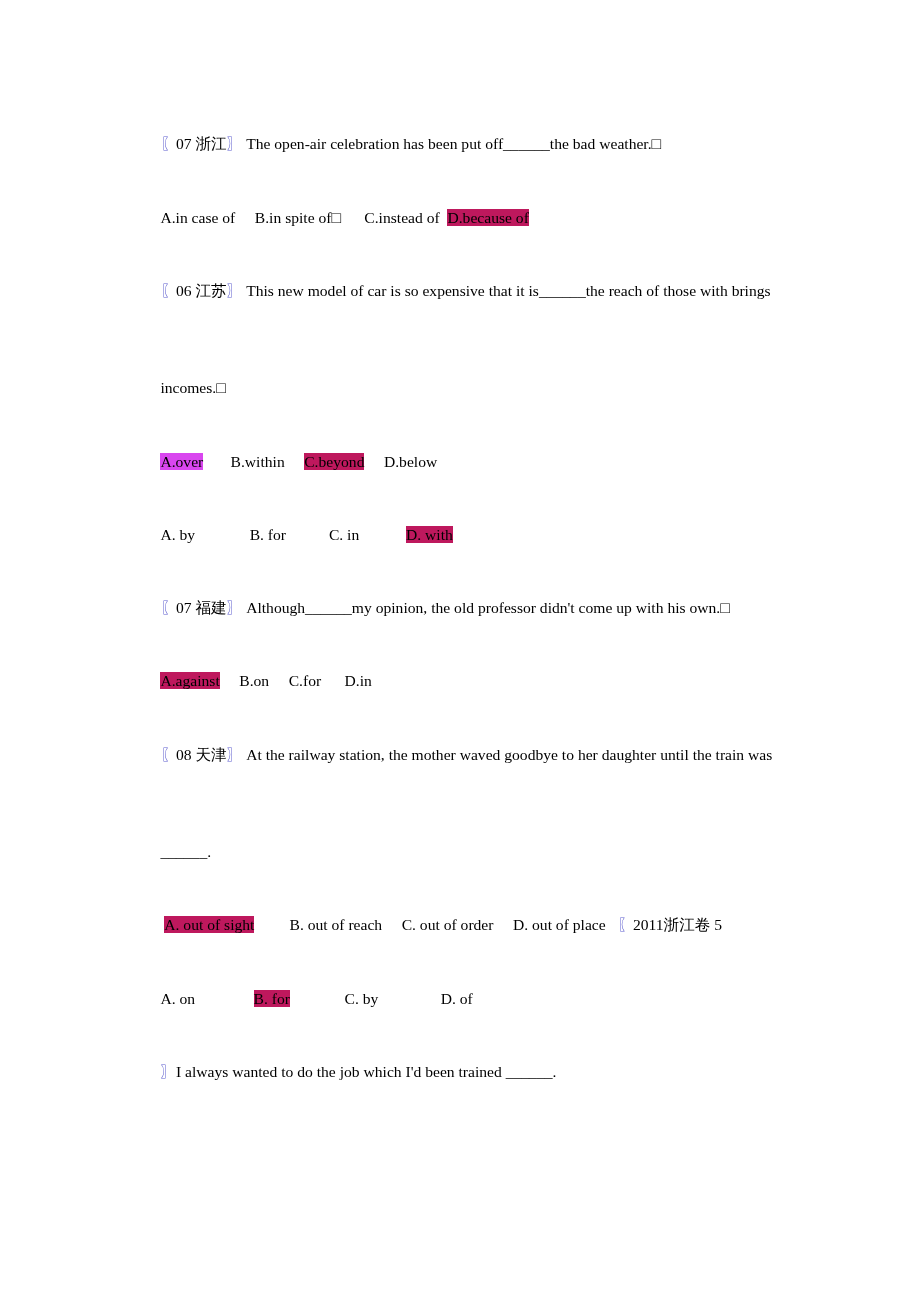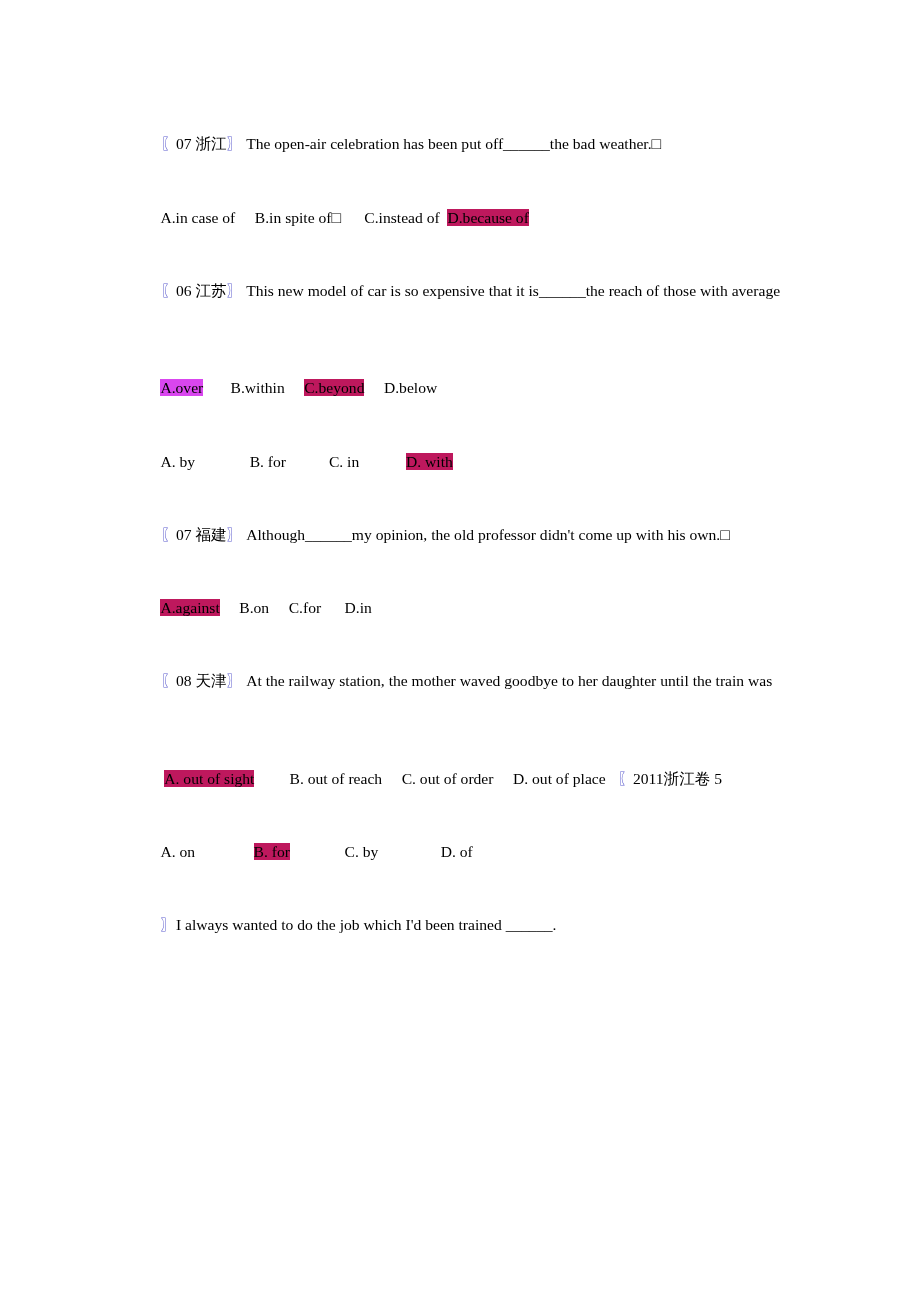--- a/index.html
+++ b/index.html
@@ -56,41 +56,47 @@
   <div id="content">
 
     <div class="ln">
       <span class="br">〖</span><span>07 浙江</span><span class="br">〗</span> <span>The open-air celebration has been put off______the bad weather.□</span>
     </div>
     <div class="ln">
       <span>A.in case of</span>&nbsp;&nbsp;&nbsp;&nbsp;&nbsp;<span>B.in spite of□</span>&nbsp;&nbsp;&nbsp;&nbsp;&nbsp;&nbsp;<span>C.instead of</span>&nbsp;&nbsp;<span class="hl-y">D.because of</span>
     </div>
 
     <div class="ln just">
-      <span class="br">〖</span><span>06 江苏</span><span class="br">〗</span> <span>This new model of car is so expensive that it is______the reach of those with average</span>
+      <span class="br">〖</span><span>06 江苏</span><span class="br">〗</span> <span>This new model of car is so expensive that it is______the reach of those with brings</span>
+    </div>
+    <div class="ln">
+      <span>incomes.□</span>
     </div>
     <div class="ln">
       <span class="hl-g">A.over</span>&nbsp;&nbsp;&nbsp;&nbsp;&nbsp;&nbsp;&nbsp;<span>B.within</span>&nbsp;&nbsp;&nbsp;&nbsp;&nbsp;<span class="hl-y">C.beyond</span>&nbsp;&nbsp;&nbsp;&nbsp;&nbsp;<span>D.below</span>
     </div>
 
     <div class="ln">
       <span>A. by</span>&nbsp;&nbsp;&nbsp;&nbsp;&nbsp;&nbsp;&nbsp;&nbsp;&nbsp;&nbsp;&nbsp;&nbsp;&nbsp;&nbsp;<span>B. for</span>&nbsp;&nbsp;&nbsp;&nbsp;&nbsp;&nbsp;&nbsp;&nbsp;&nbsp;&nbsp;&nbsp;<span>C. in</span>&nbsp;&nbsp;&nbsp;&nbsp;&nbsp;&nbsp;&nbsp;&nbsp;&nbsp;&nbsp;&nbsp;&nbsp;<span class="hl-y">D. with</span>
     </div>
 
     <div class="ln">
       <span class="br">〖</span><span>07 福建</span><span class="br">〗</span> <span>Although______my opinion, the old professor didn't come up with his own.□</span>
     </div>
     <div class="ln">
       <span class="hl-y">A.against</span>&nbsp;&nbsp;&nbsp;&nbsp;&nbsp;<span>B.on</span>&nbsp;&nbsp;&nbsp;&nbsp;&nbsp;<span>C.for</span>&nbsp;&nbsp;&nbsp;&nbsp;&nbsp;&nbsp;<span>D.in</span>
     </div>
 
     <div class="ln just">
       <span class="br">〖</span><span>08 天津</span><span class="br">〗</span> <span>At the railway station, the mother waved goodbye to her daughter until the train was</span>
     </div>
     <div class="ln">
+      <span>______.</span>
+    </div>
+    <div class="ln">
       &nbsp;<span class="hl-y">A. out of sight</span>&nbsp;&nbsp;&nbsp;&nbsp;&nbsp;&nbsp;&nbsp;&nbsp;&nbsp;<span>B. out of reach</span>&nbsp;&nbsp;&nbsp;&nbsp;&nbsp;<span>C. out of order</span>&nbsp;&nbsp;&nbsp;&nbsp;&nbsp;<span>D. out of place</span>&nbsp;&nbsp;&nbsp;<span class="br">〖</span><span>2011浙江卷 5</span>
     </div>
 
     <div class="ln">
       <span>A. on</span>&nbsp;&nbsp;&nbsp;&nbsp;&nbsp;&nbsp;&nbsp;&nbsp;&nbsp;&nbsp;&nbsp;&nbsp;&nbsp;&nbsp;&nbsp;<span class="hl-y">B. for</span>&nbsp;&nbsp;&nbsp;&nbsp;&nbsp;&nbsp;&nbsp;&nbsp;&nbsp;&nbsp;&nbsp;&nbsp;&nbsp;&nbsp;<span>C. by</span>&nbsp;&nbsp;&nbsp;&nbsp;&nbsp;&nbsp;&nbsp;&nbsp;&nbsp;&nbsp;&nbsp;&nbsp;&nbsp;&nbsp;&nbsp;&nbsp;<span>D. of</span>
     </div>
     <div class="ln">
       <span class="br">〗</span><span>I always wanted to do the job which I'd been trained ______.</span>
     </div>
 

